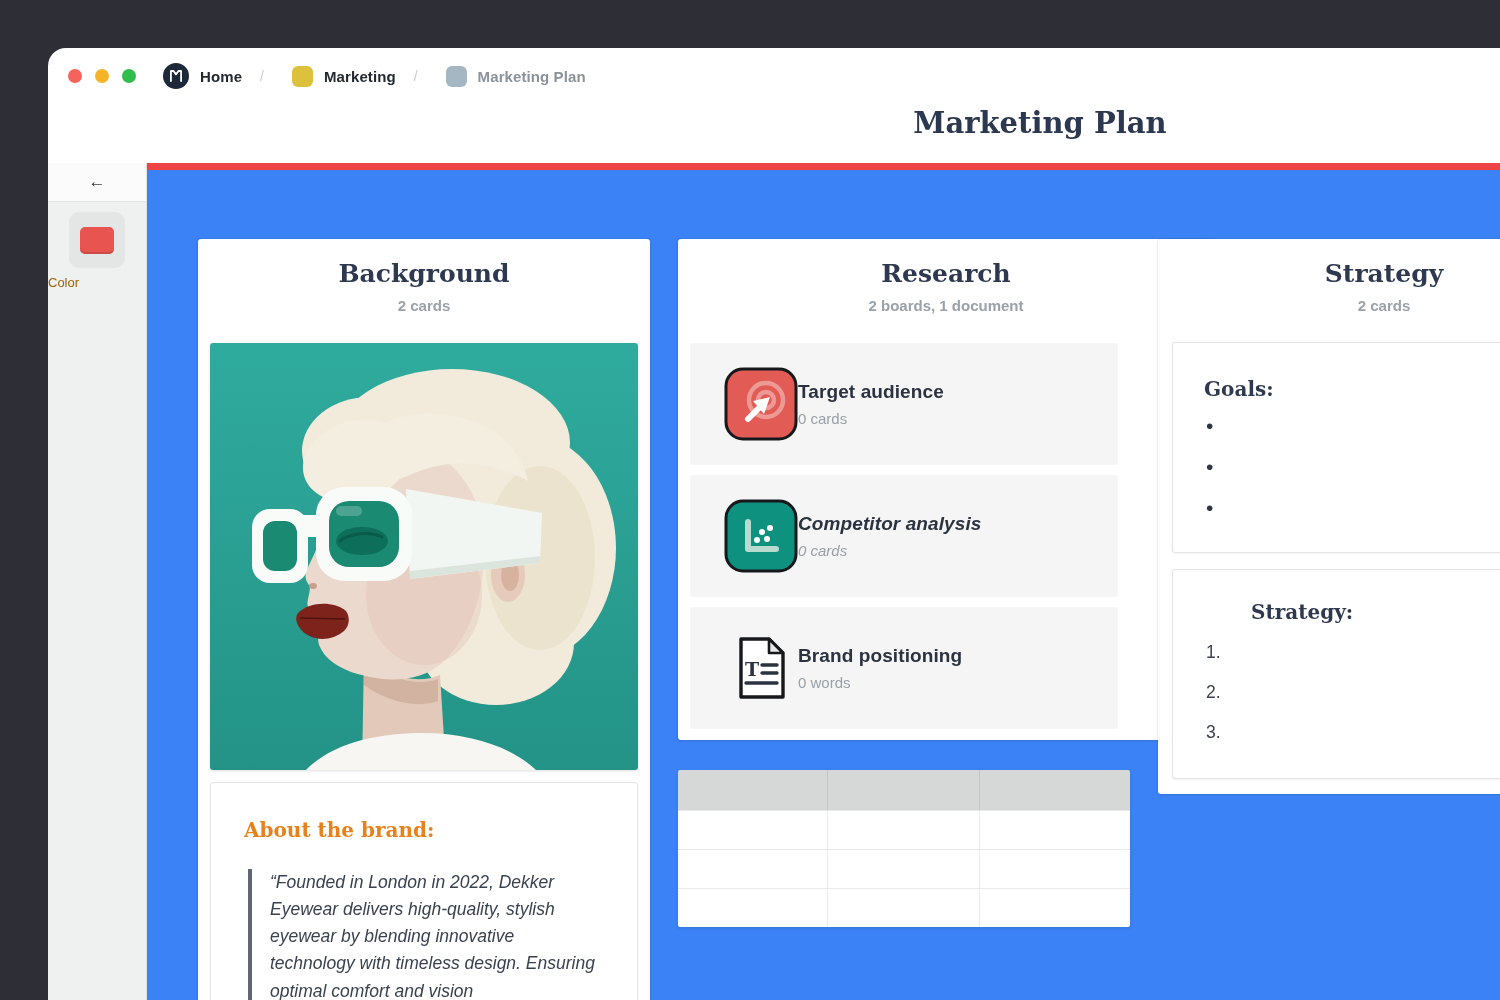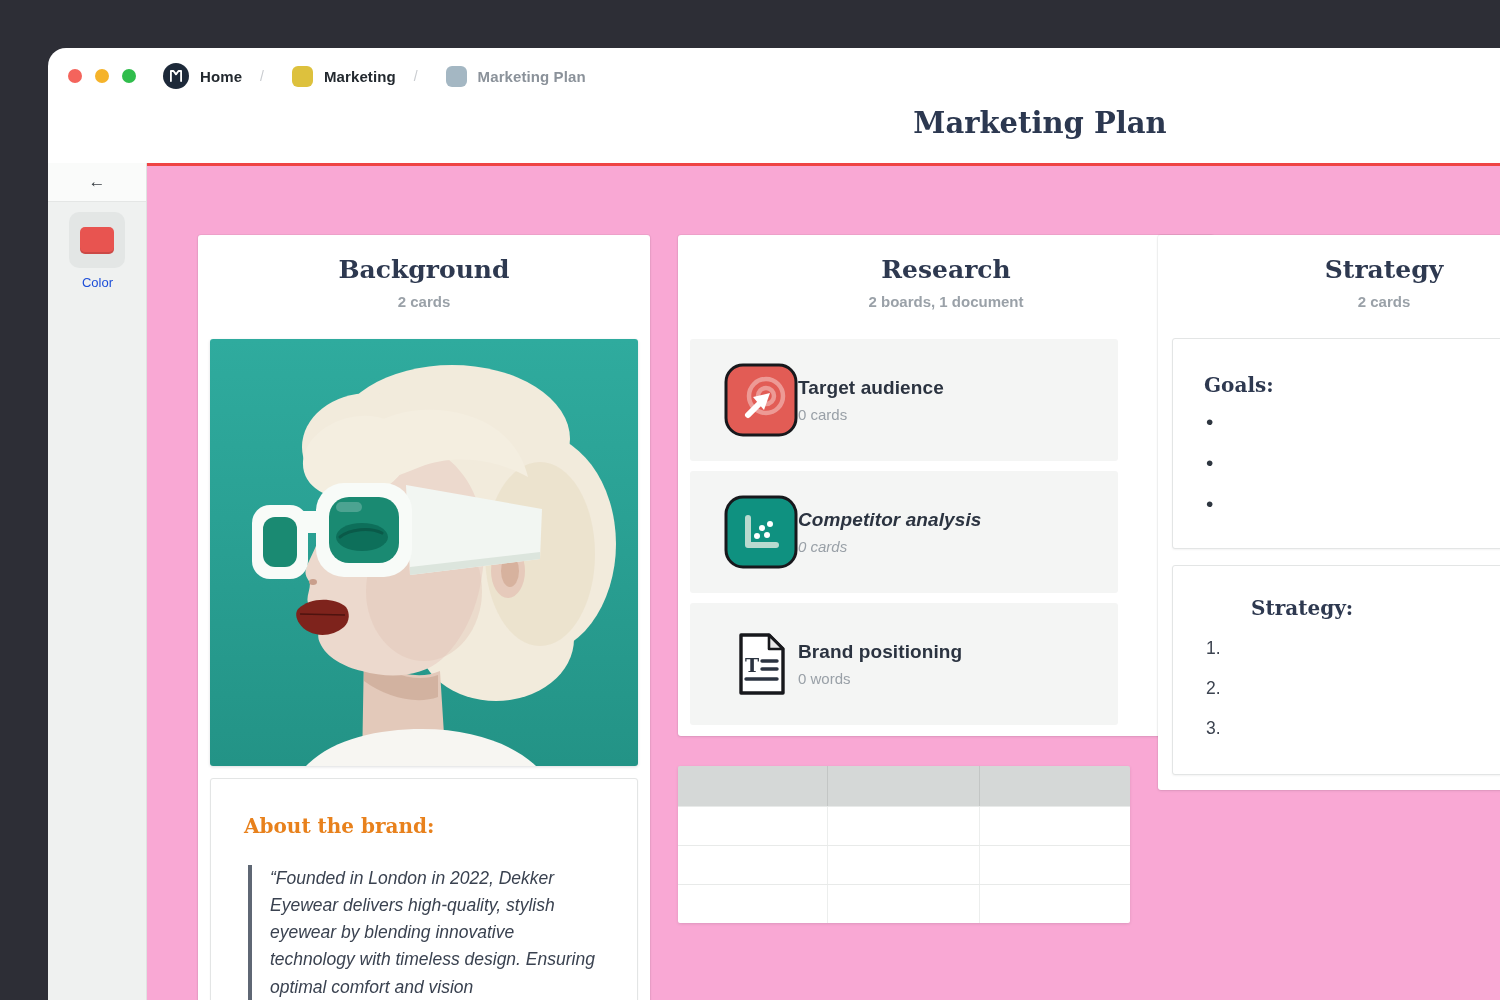--- a/index.html
+++ b/index.html
@@ -19,24 +19,24 @@
   .sq { width:21px; height:21px; border-radius:6px; }
   .logo { width:26px; height:26px; }
   .doc-title { position:absolute; left:992px; top:58px; transform:translateX(-50%); font-family:"DejaVu Serif", serif; font-weight:700; font-size:29px; color:#2c3850; white-space:nowrap; }
 
   
   .sidebar { position:absolute; left:0; top:115px; width:99px; bottom:0; background:#eff1f0; border-right:1px solid #e0e2e1; }
   .sidebar-strip { position:absolute; left:0; top:0; right:0; height:39px; background:#fafbfa; border-bottom:1px solid #e4e6e5; display:flex; align-items:center; justify-content:center; }
   .back-arrow { font-size:17px; color:#3a4046; cursor:default; }
   .tool-tile { position:absolute; left:21px; top:49px; width:56px; height:56px; background:#e3e6e5; border-radius:10px; display:flex; align-items:center; justify-content:center; }
   .tool-swatch { width:34px; height:27px; background:#e85450; border-radius:5px; box-shadow:inset 0 -2px 0 rgba(0,0,0,.12); }
-  .tool-label { position:absolute; left:0; top:112px; width:99px; text-align:center; font-size:13px; color:#1d4ed8; }
-
-  
-  .board { position:absolute; left:99px; top:115px; right:0; bottom:0; background:#f9a8d4; border-top:3px solid #ef4444; }
+  .tool-label { position:absolute; left:0; top:112px; width:99px; font-size:13px; color:#a16207; }
+
+  
+  .board { position:absolute; left:99px; top:115px; right:0; bottom:0; background:#3b82f6; border-top:7px solid #ef4444; }
   .col-card { position:absolute; background:#ffffff; border-radius:3px; box-shadow:0 0 0 1px rgba(0,0,0,.035), 0 1px 3px rgba(25,35,45,.09); }
   .col-title { position:absolute; left:0; right:0; top:20px; text-align:center; font-family:"DejaVu Serif", serif; font-weight:700; font-size:25px; color:#2e3950; }
   .col-sub { position:absolute; left:0; right:0; top:58px; text-align:center; font-size:15px; color:#9aa1a8;font-weight:bold; }
 
   .img-card { position:absolute; left:12px; top:104px; width:428px; height:427px; border-radius:3px; overflow:hidden; box-shadow:0 1px 3px rgba(25,35,45,.15); }
   .img-card svg { display:block; }
 
   .note-card { position:absolute; left:12px; top:543px; width:428px; height:360px; background:#fff; border:1px solid #e3e5e5; border-radius:3px; box-shadow:0 1px 2px rgba(0,0,0,.05); }
   .note-heading { position:absolute; left:33px; top:35px; font-family:"DejaVu Serif", serif; font-weight:700; font-size:20px; color:#e8811c; }
   .quote-wrap { position:absolute; left:37px; top:86px; display:flex; }

